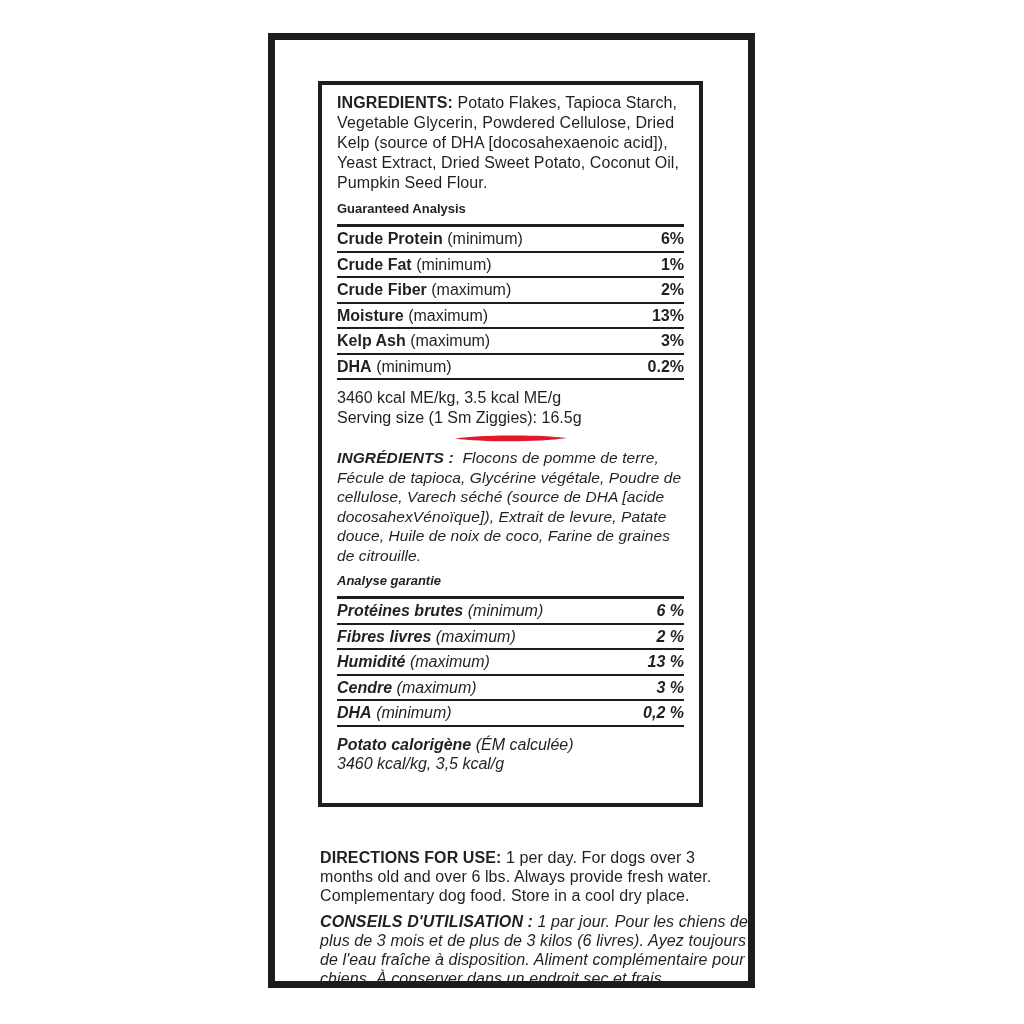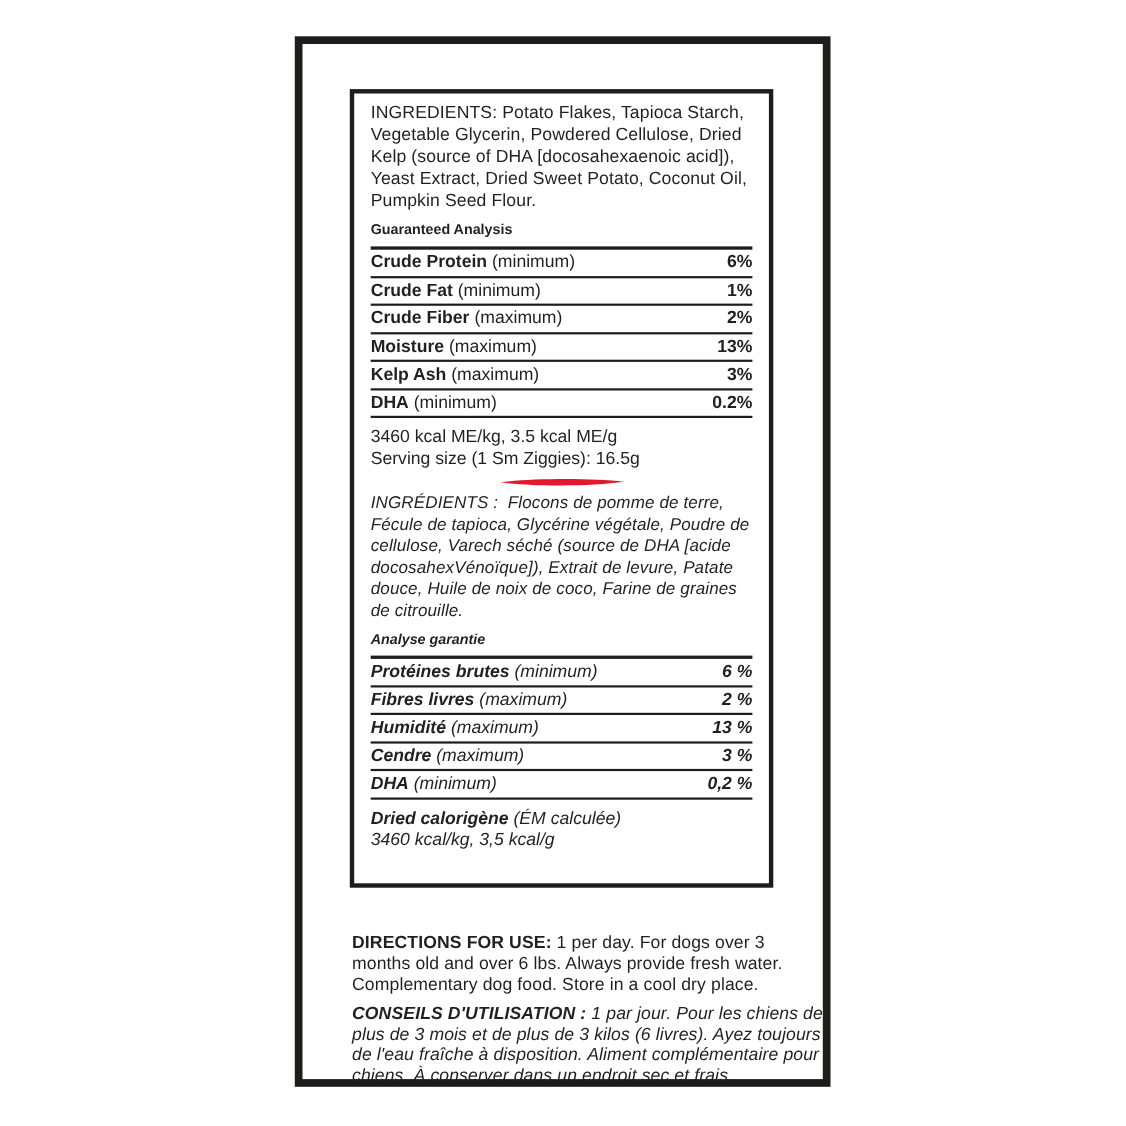--- a/index.html
+++ b/index.html
@@ -37,21 +37,21 @@
     padding: 8px 15px 0 15px;
     overflow: hidden;
   }
   .para {
     margin: 0;
     font-size: 16px;
     line-height: 20px;
     letter-spacing: 0.1px;
   }
   .para .lead {
-    font-weight: normal;
+    font-weight: bold;
   }
   .tbl-heading {
     margin-top: 6px;
     font-size: 13px;
     line-height: 20px;
     font-weight: bold;
     padding-bottom: 5px;
     border-bottom: 3.5px solid #1d1d1b;
   }
   .tbl-row {
@@ -162,21 +162,21 @@
             <span><span class="nm">Cendre</span> <span class="qual">(maximum)</span></span>
             <span class="val">3 %</span>
           </div>
           <div class="tbl-row">
             <span><span class="nm">DHA</span> <span class="qual">(minimum)</span></span>
             <span class="val">0,2 %</span>
           </div>
         </div>
 
         <div class="cal-block">
-          <div><span class="cal-head">Dried calorigène</span> <span>(ÉM calculée)</span></div>
+          <div><span class="cal-head">Potato calorigène</span> <span>(ÉM calculée)</span></div>
           <div>3460 kcal/kg, 3,5 kcal/g</div>
 
         </div>
       </div>
 
     </div>
 
     <p class="bottom-block block-en"><span class="lead">DIRECTIONS FOR USE:</span> <span>1 per day. For dogs over 3 months old and over 6 lbs. Always provide fresh water. Complementary dog food. Store in a cool dry place.</span></p>
 
     <p class="bottom-block block-fr"><span class="lead">CONSEILS D'UTILISATION :</span> <span>1 par jour. Pour les chiens de plus de 3 mois et de plus de 3 kilos (6 livres). Ayez toujours de l'eau fraîche à disposition. Aliment complémentaire pour chiens. À conserver dans un endroit sec et frais.</span></p>

